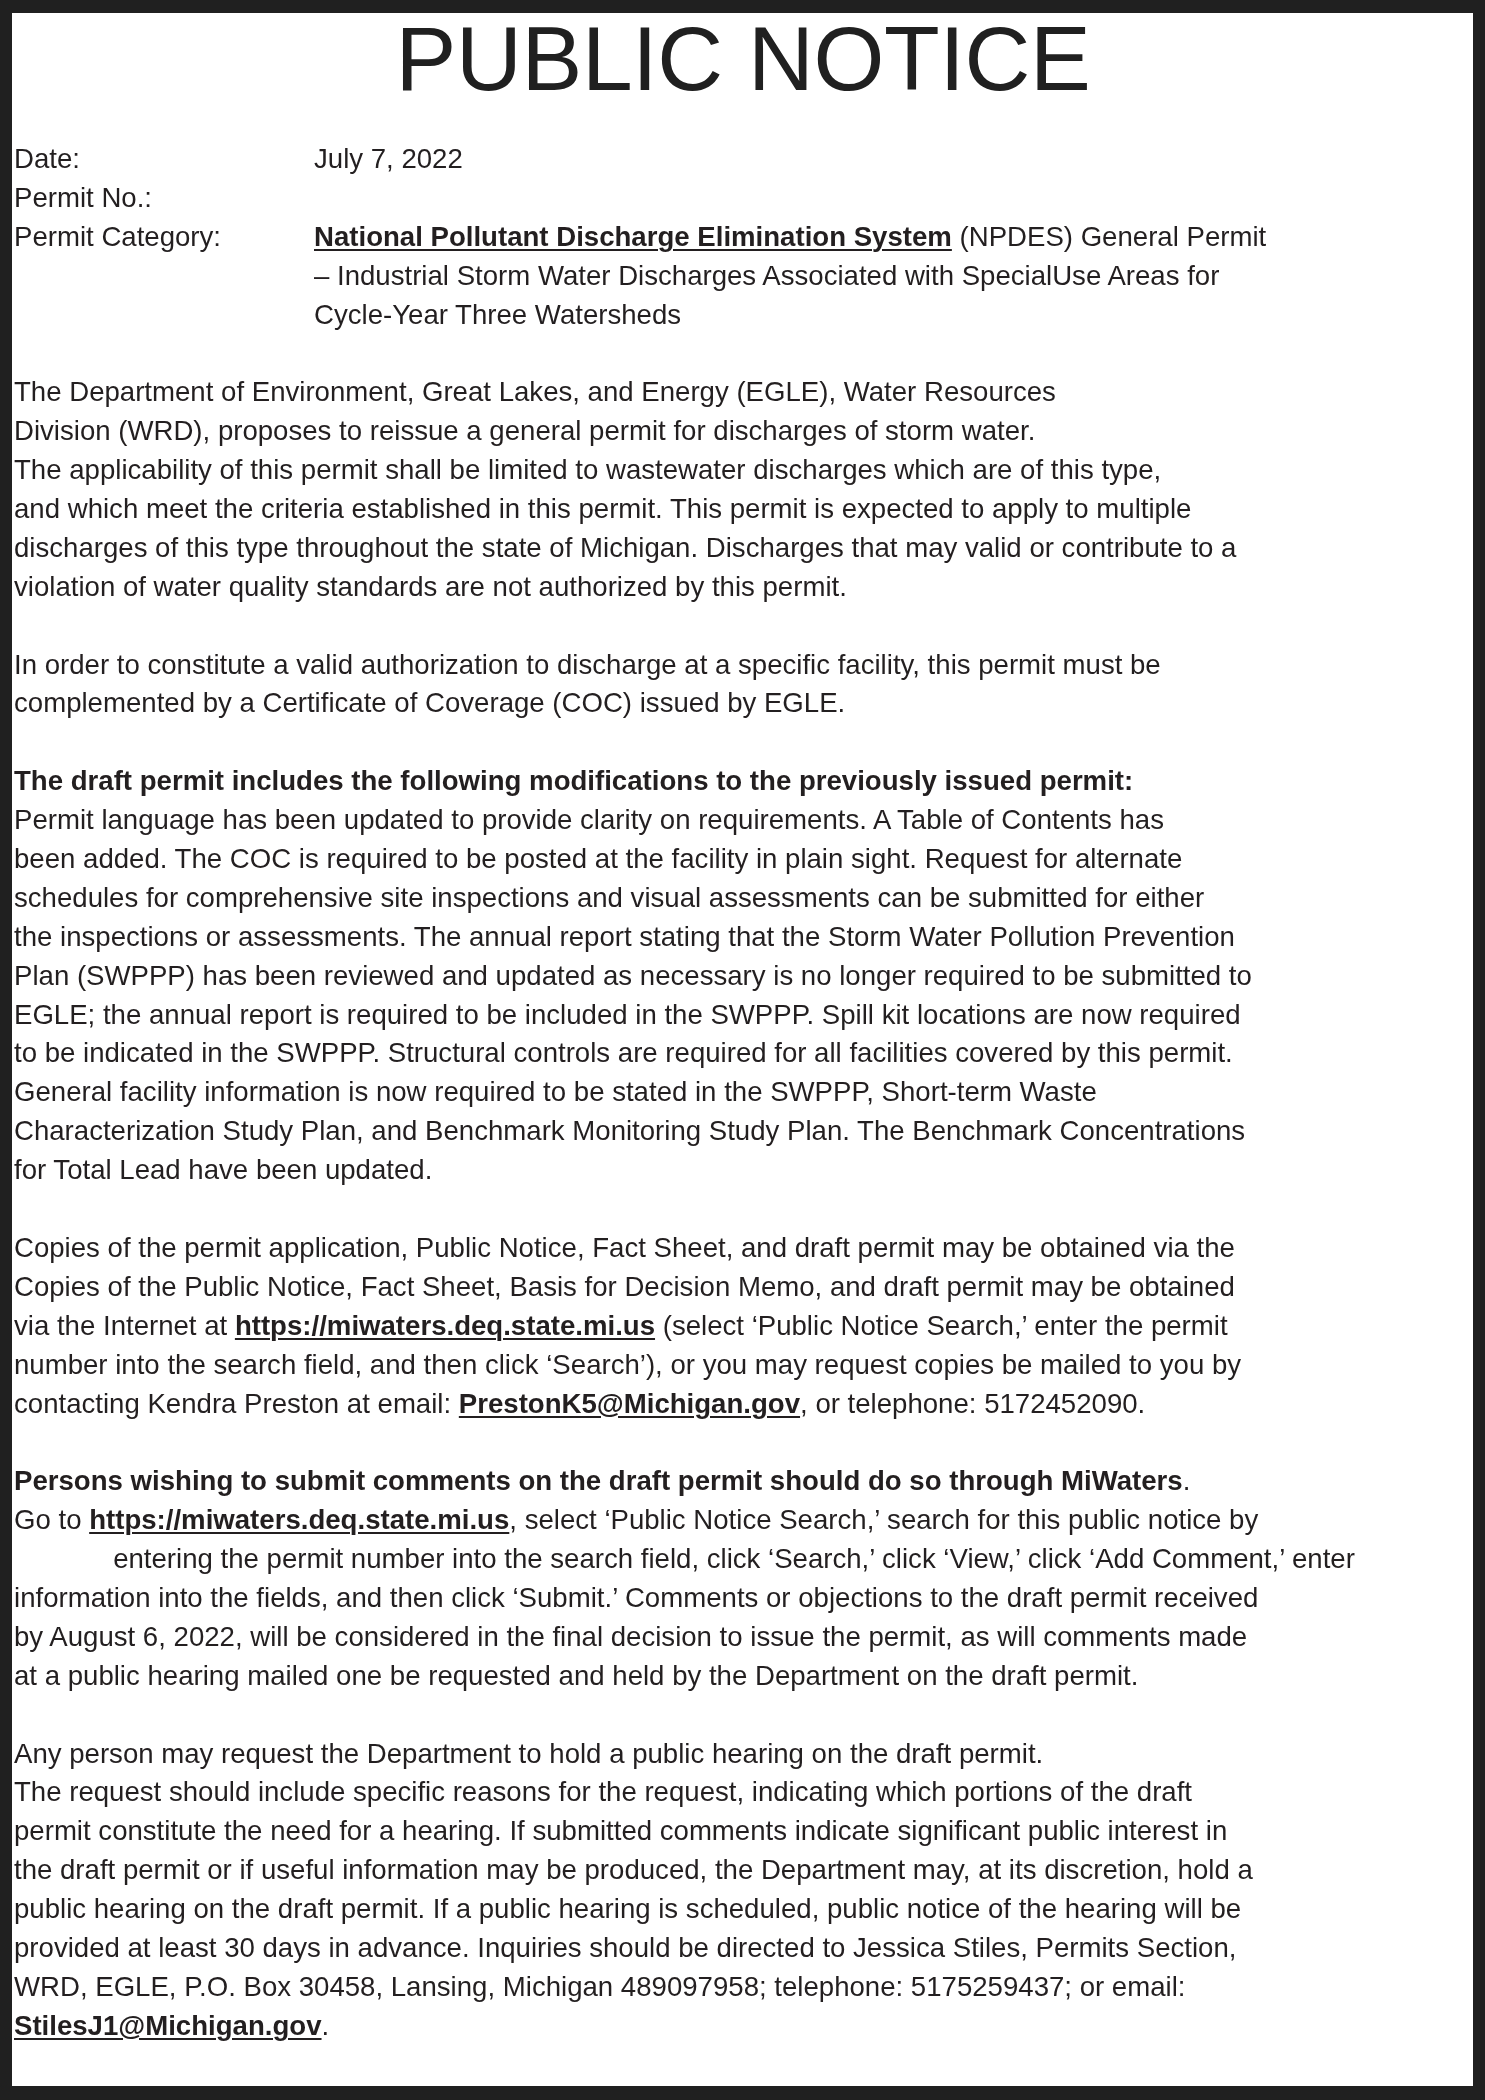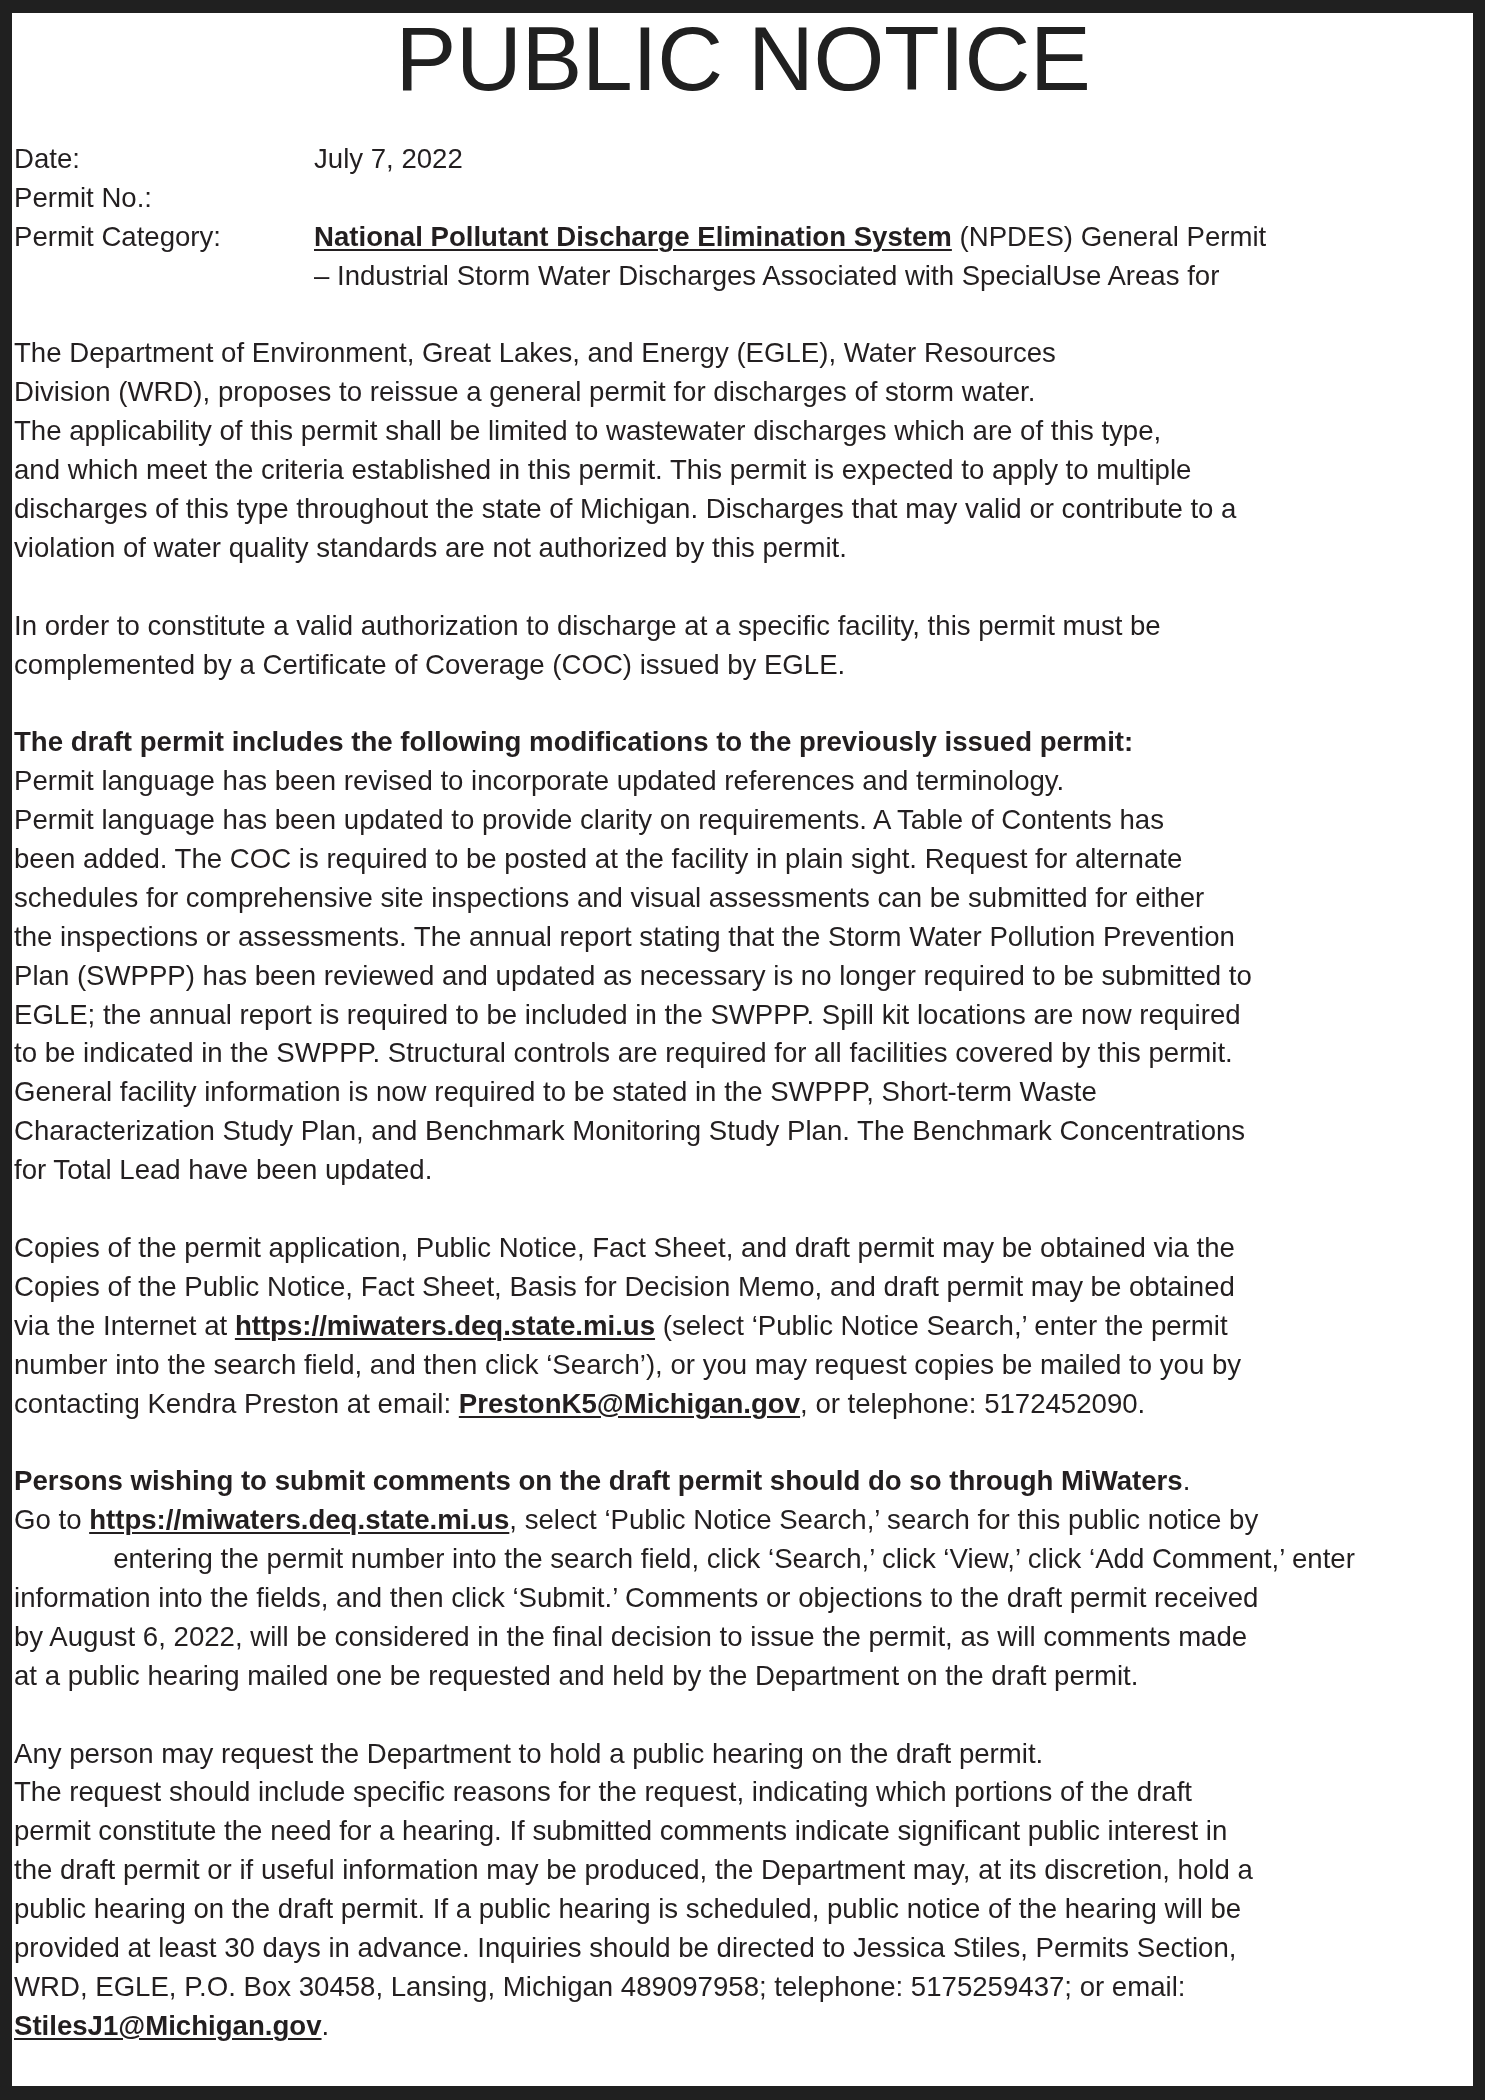--- a/index.html
+++ b/index.html
@@ -77,20 +77,21 @@
         <span class="meta-value">July 7, 2022</span>
       </div>
       <div class="meta-row" style="display: flex; gap: 10px;">
         <span class="meta-label">Permit No.:</span>
       </div>
       <div class="meta-row" style="display: flex; justify-content: center;">
         <span class="meta-label">Permit Category:</span>
         <span class="meta-value"><u class="ul b">National Pollutant Discharge Elimination System</u><span> (NPDES) General Permit</span></span>
       </div>
       <span class="meta-cont" style="display: block;">– Industrial Storm Water Discharges Associated with SpecialUse Areas for</span>
+      <span class="meta-cont" style="display: block;">Cycle-Year Three Watersheds</span>
     </div>
 
     <span class="blank"></span>
 
     <div>
       <span class="line" style="display: block;">The Department of Environment, Great Lakes, and Energy (EGLE), Water Resources</span>
       <span class="line" style="display: block;">Division (WRD), proposes to reissue a general permit for discharges of storm water.</span>
       <span class="line" style="display: block;">The applicability of this permit shall be limited to wastewater discharges which are of this type,</span>
       <span class="line" style="display: block;">and which meet the criteria established in this permit. This permit is expected to apply to multiple</span>
       <span class="line" style="display: block;">discharges of this type throughout the state of Michigan. Discharges that may valid or contribute to a</span>
@@ -101,21 +102,20 @@
 
     <div>
       <span class="line" style="display: block;">In order to constitute a valid authorization to discharge at a specific facility, this permit must be</span>
       <span class="line" style="display: block;">complemented by a Certificate of Coverage (COC) issued by EGLE.</span>
     </div>
 
     <span class="blank"></span>
 
     <div>
       <span class="line b" style="display: block;">The draft permit includes the following modifications to the previously issued permit:</span>
-      <span class="line" style="display: block;">Permit language has been revised to incorporate updated references and terminology.</span>
       <span class="line" style="display: block;">Permit language has been updated to provide clarity on requirements. A Table of Contents has</span>
       <span class="line" style="display: block;">been added. The COC is required to be posted at the facility in plain sight. Request for alternate</span>
       <span class="line" style="display: block;">schedules for comprehensive site inspections and visual assessments can be submitted for either</span>
       <span class="line" style="display: block;">the inspections or assessments. The annual report stating that the Storm Water Pollution Prevention</span>
       <span class="line" style="display: block;">Plan (SWPPP) has been reviewed and updated as necessary is no longer required to be submitted to</span>
       <span class="line" style="display: block;">EGLE; the annual report is required to be included in the SWPPP. Spill kit locations are now required</span>
       <span class="line" style="display: block;">to be indicated in the SWPPP. Structural controls are required for all facilities covered by this permit.</span>
       <span class="line" style="display: block;">General facility information is now required to be stated in the SWPPP, Short-term Waste</span>
       <span class="line" style="display: block;">Characterization Study Plan, and Benchmark Monitoring Study Plan. The Benchmark Concentrations</span>
       <span class="line" style="display: block;">for Total Lead have been updated.</span>

